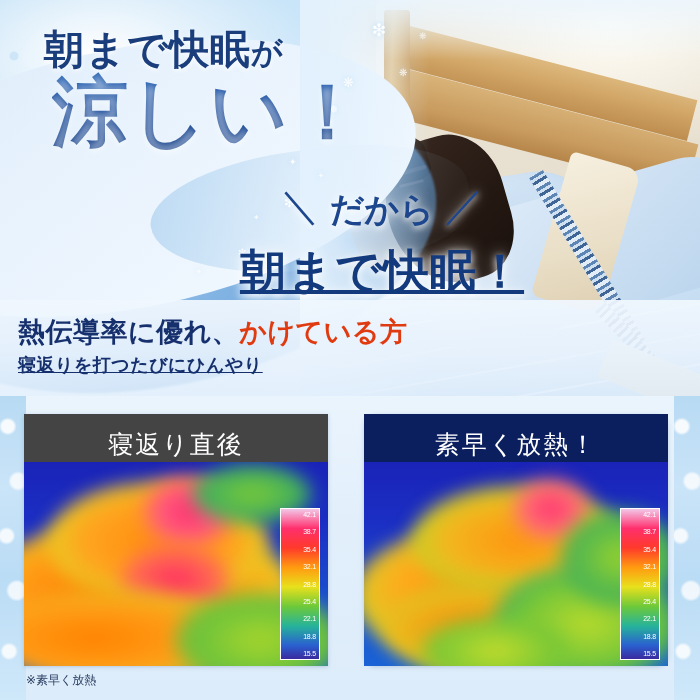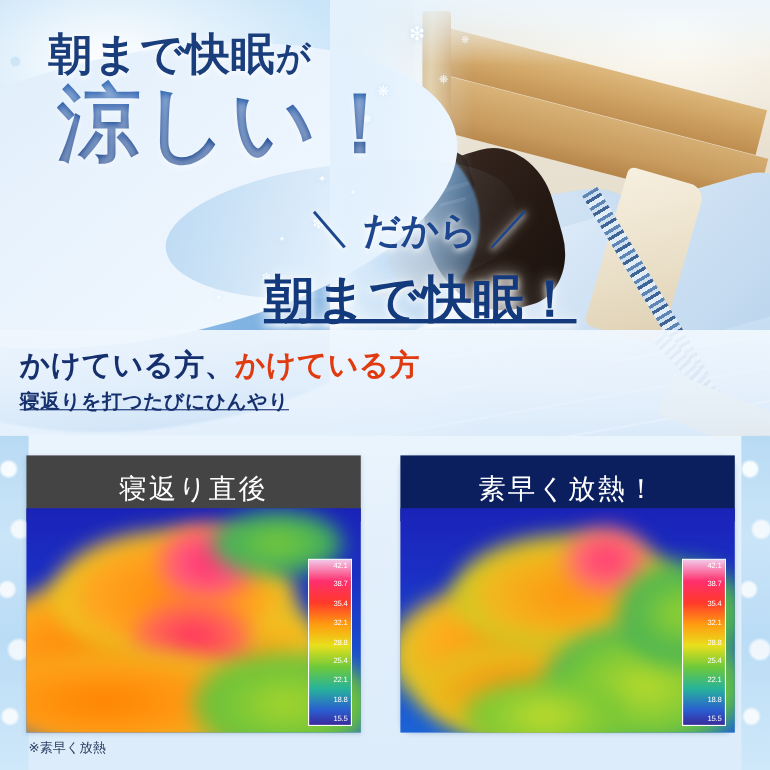--- a/index.html
+++ b/index.html
@@ -535,21 +535,21 @@
 
   <div class="sub">
     <div class="sub-top">
       <span class="slash">＼</span><span>だから</span><span class="slash">／</span>
     </div>
     <div class="sub-main">朝まで快眠！</div>
   </div>
 
   <div class="band">
     <div class="band-l1">
-      <span>かけている方、</span><span class="accent">かけている方</span>
+      <span>熱伝導率に優れ、</span><span class="accent">かけている方</span>
     </div>
     <div class="band-l2">寝返りを打つたびにひんやり</div>
   </div>
 
   <div class="thermal-wrap">
     <div class="ice-edge left"></div>
     <div class="ice-edge right"></div>
 
     <div class="panel p-left">
       <div class="panel-head" style="background: rgb(68, 68, 68);">寝返り直後</div>

